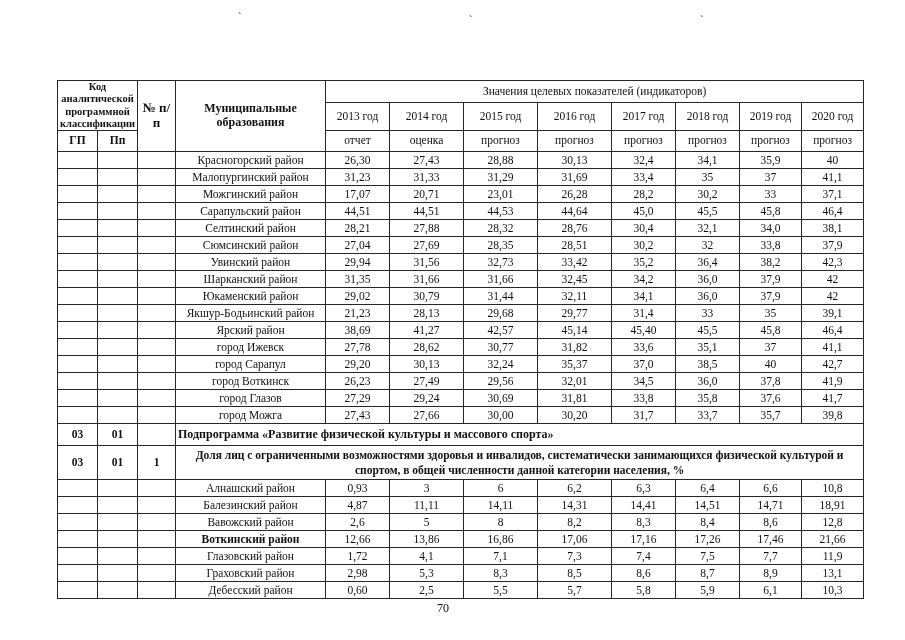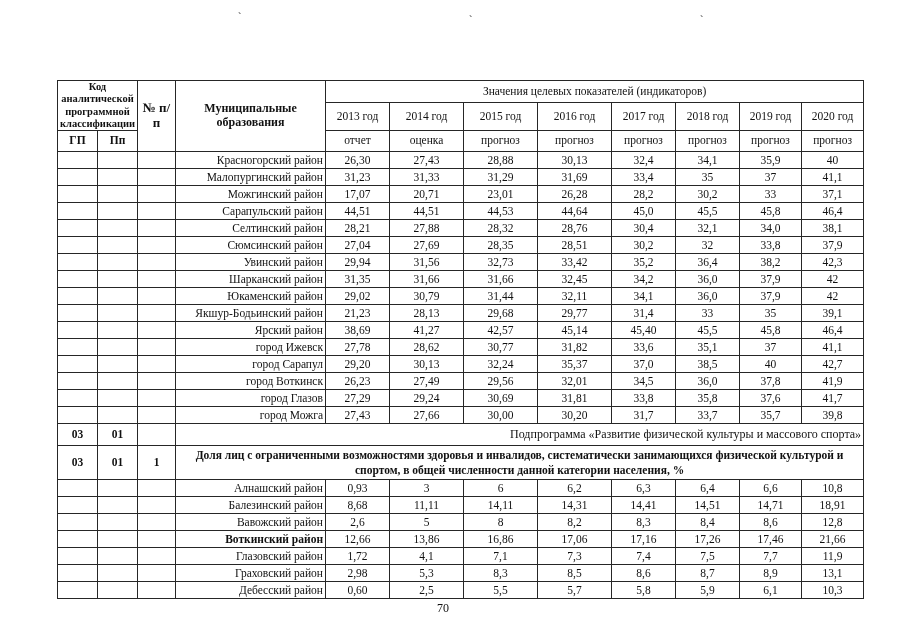--- a/index.html
+++ b/index.html
@@ -27,25 +27,25 @@
   tr.h2{height:28px;}
   tr.h3{height:21px;}
   th.code{font-size:10.5px;}
   th.values-group, th.year, th.ytype{font-weight:normal;font-size:11.5px;}
   th.muni{font-size:12px;text-align:center;}
   th.num{font-size:13px;}
 
   
   tr.district-row{height:17px;}
   td{font-size:11.5px;line-height:1.05;}
-  td.c-name{text-align:right;white-space:nowrap;}
+  td.c-name{text-align:center;white-space:nowrap;}
   td.c-val{text-align:center;}
   td.c-code{text-align:center;font-weight:bold;}
   tr.subprogram-row{height:22px;}
-  tr.subprogram-row td.c-span{text-align:right;font-weight:normal;font-size:12px;}
+  tr.subprogram-row td.c-span{text-align:left;font-weight:bold;font-size:12px;}
   tr.indicator-row{height:34px;}
   tr.indicator-row td.c-span{text-align:center;font-weight:bold;font-size:11.5px;line-height:1.25;padding:2px 7px;}
   td.bold{font-weight:bold;}
 
   .page-number{position:absolute;left:40px;top:601px;width:806px;text-align:center;font-size:12px;}
 </style>
 </head>
 <body>
 
 <div class="page">
@@ -348,21 +348,21 @@
           <td class="c-val">6,3</td>
           <td class="c-val">6,4</td>
           <td class="c-val">6,6</td>
           <td class="c-val">10,8</td>
         </tr>
         <tr class="district-row">
           <td class="c-code"></td>
           <td class="c-code"></td>
           <td class="c-code"></td>
           <td class="c-name">Балезинский район</td>
-          <td class="c-val">8,68</td>
+          <td class="c-val">4,87</td>
           <td class="c-val">11,11</td>
           <td class="c-val">14,11</td>
           <td class="c-val">14,31</td>
           <td class="c-val">14,41</td>
           <td class="c-val">14,51</td>
           <td class="c-val">14,71</td>
           <td class="c-val">18,91</td>
         </tr>
         <tr class="district-row">
           <td class="c-code"></td>

